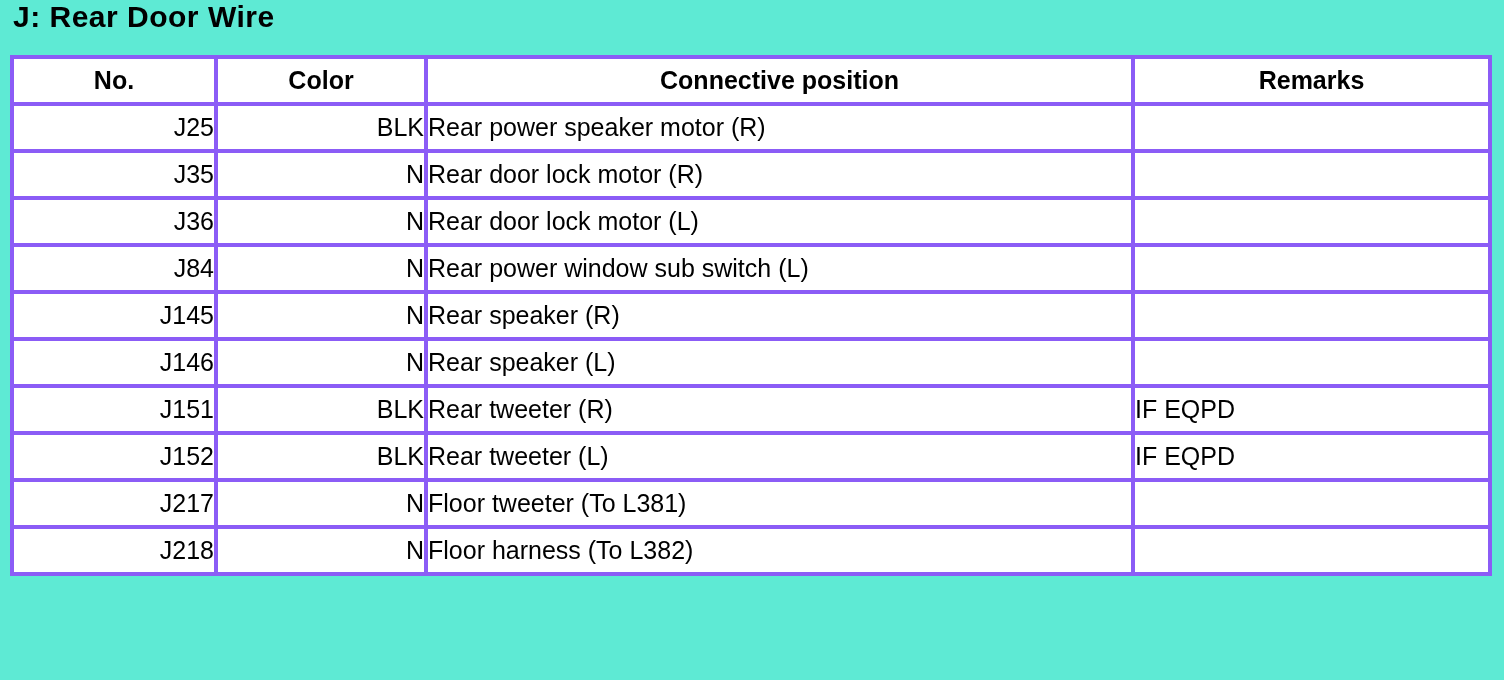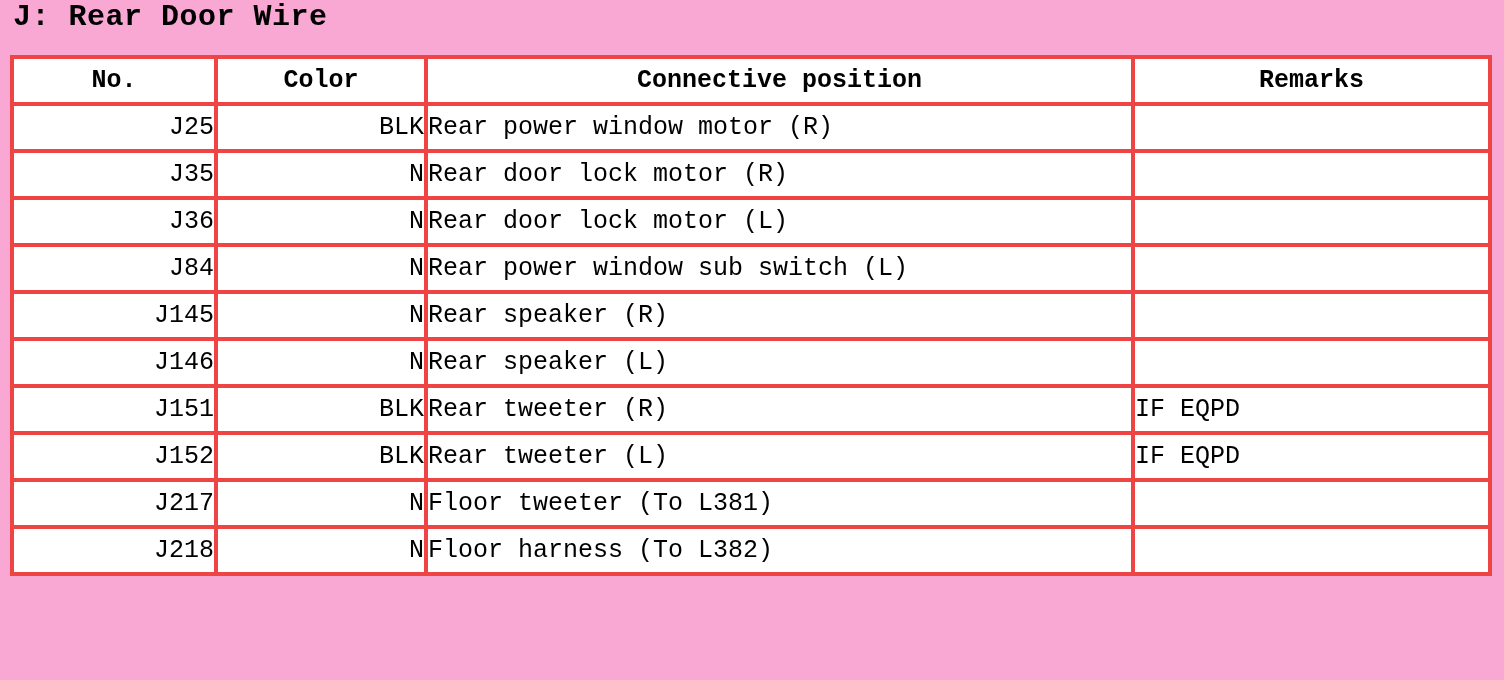--- a/index.html
+++ b/index.html
@@ -4,22 +4,22 @@
 <style>
   html, body {
     margin: 0;
     padding: 0;
     background: #ffffff;
   }
   .page {
     position: relative;
     width: 1504px;
     height: 680px;
-    background: #f9a8d4;
-    font-family: Liberation Mono, monospace;
+    background: #5eead4;
+    font-family: Liberation Sans, sans-serif;
     color: #000000;
   }
   .page-title {
     position: absolute;
     left: 13px;
     top: 0px;
     font-size: 30px;
     font-weight: bold;
     letter-spacing: 0.5px;
     white-space: nowrap;
@@ -28,21 +28,21 @@
     position: absolute;
     left: 10px;
     top: 55px;
     width: 1478px;
     border-collapse: collapse;
     table-layout: fixed;
     background: #ffffff;
   }
   table.wire-table th,
   table.wire-table td {
-    border: 4px solid #ef4444;
+    border: 4px solid #8b5cf6;
     height: 43px;
     font-size: 25px;
     line-height: 1;
     padding: 0;
     overflow: hidden;
     white-space: nowrap;
     vertical-align: middle;
   }
   table.wire-table th {
     font-weight: bold;
@@ -75,21 +75,21 @@
         <th>No.</th>
         <th>Color</th>
         <th>Connective position</th>
         <th>Remarks</th>
       </tr>
     </thead>
     <tbody>
       <tr>
         <td class="cell-center">J25</td>
         <td class="cell-center">BLK</td>
-        <td class="cell-left">Rear power window motor (R)</td>
+        <td class="cell-left">Rear power speaker motor (R)</td>
         <td class="cell-left"></td>
       </tr>
       <tr>
         <td class="cell-center">J35</td>
         <td class="cell-center">N</td>
         <td class="cell-left">Rear door lock motor (R)</td>
         <td class="cell-left"></td>
       </tr>
       <tr>
         <td class="cell-center">J36</td>

